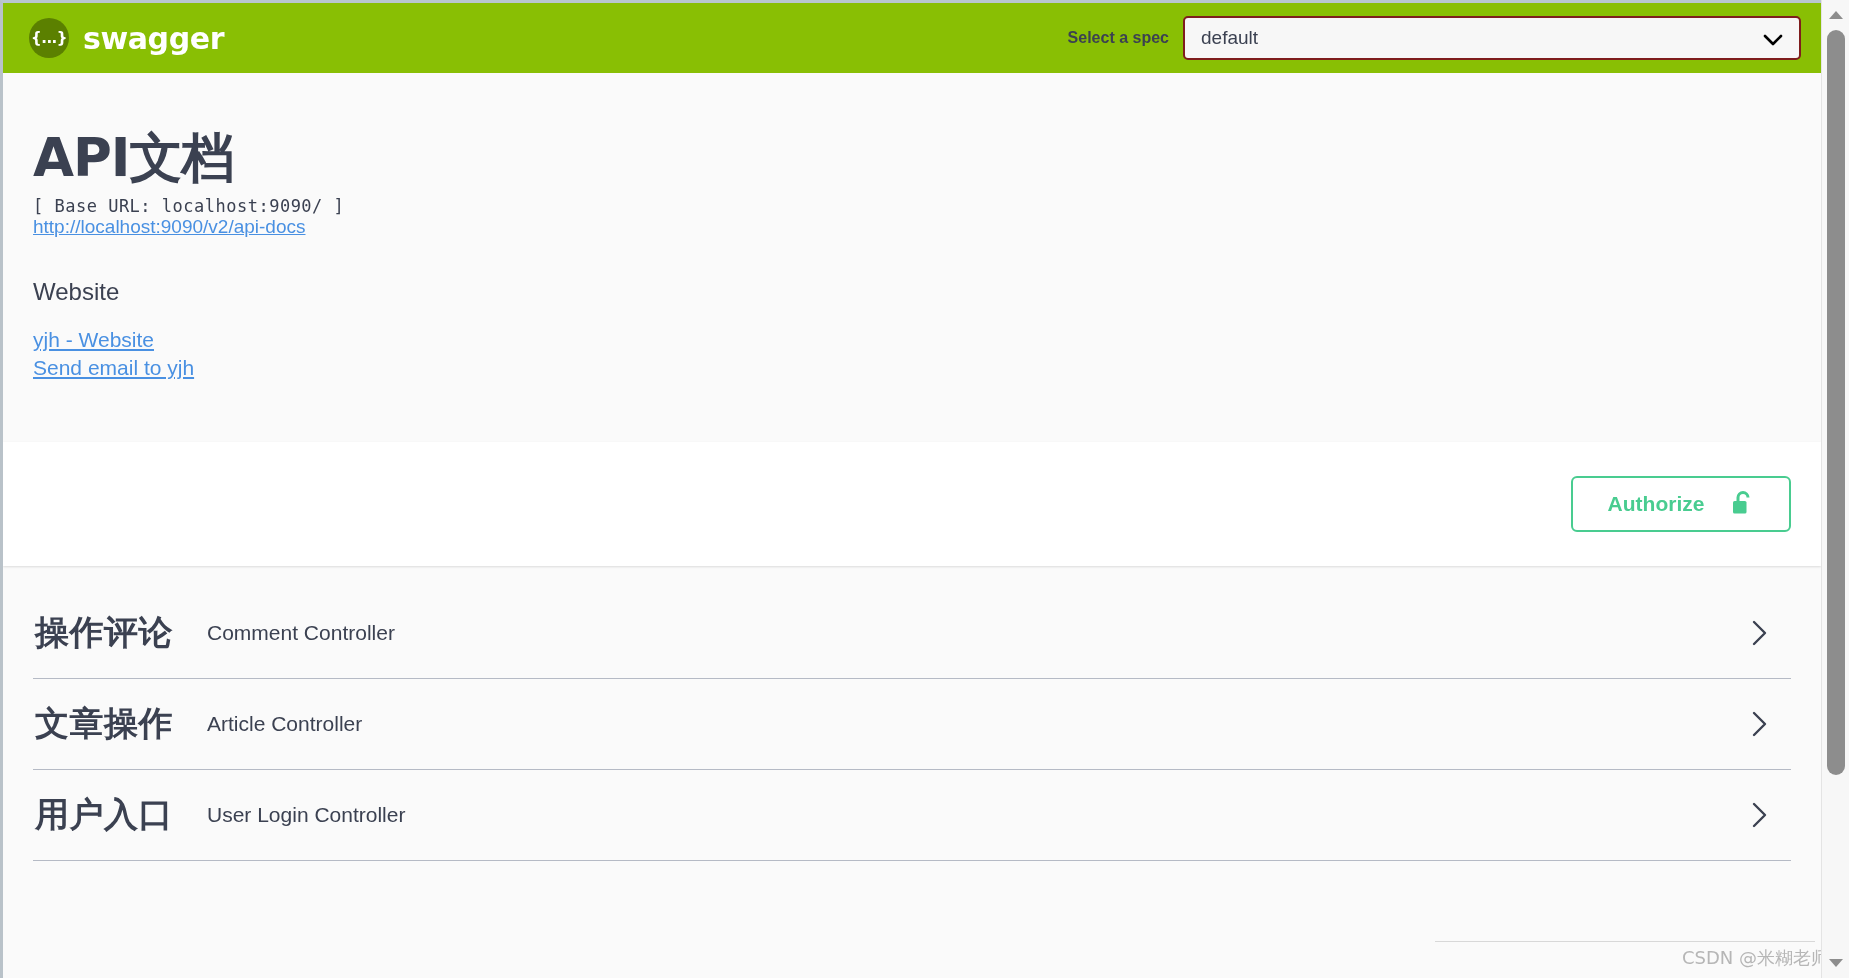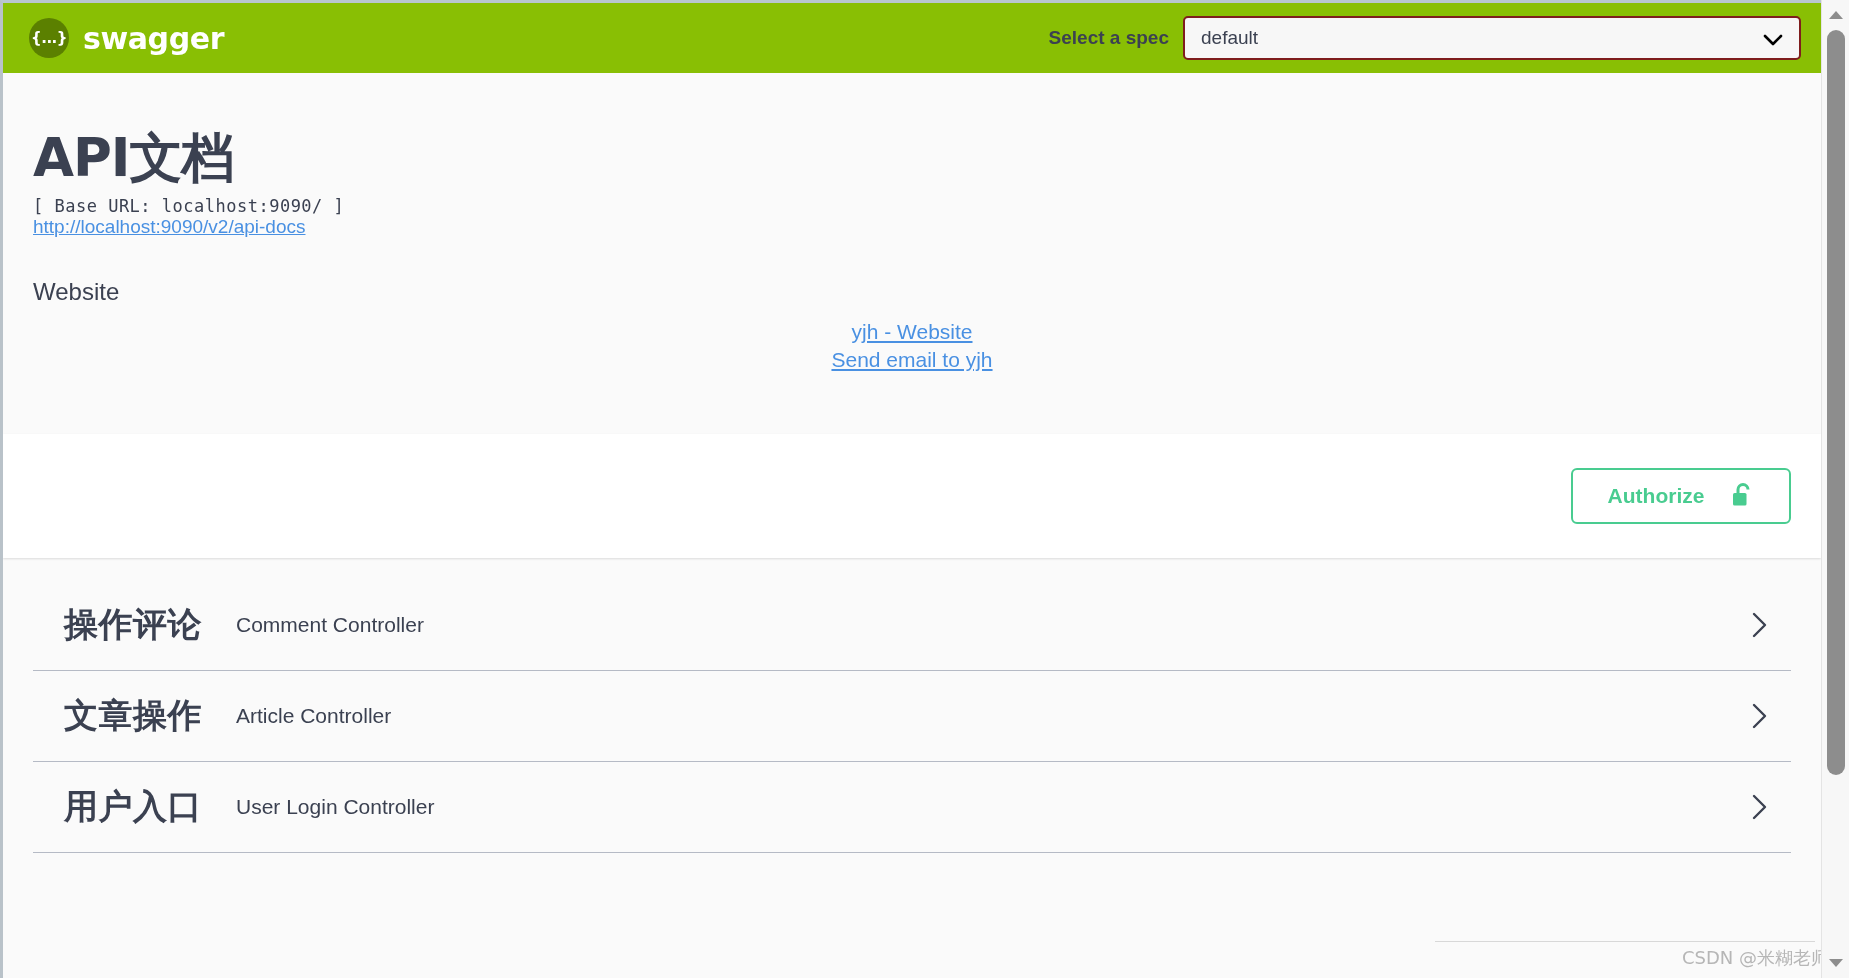--- a/index.html
+++ b/index.html
@@ -75,21 +75,21 @@
 
   .spec-area {
     margin-left: auto;
     display: flex;
     align-items: center;
     gap: 14px;
   }
 
   .spec-label {
     color: #3b4151;
-    font-size: 19px;
+    font-size: 16px;
     font-weight: 700;
     white-space: nowrap;
   }
 
   .spec-select {
     position: relative;
     width: 618px;
     height: 44px;
     background: #f7f7f7;
     border: 2px solid #7f1d1d;
@@ -147,22 +147,21 @@
   }
 
   .info-section-title {
     margin-top: 40px;
     font-size: 24px;
     font-weight: 400;
     color: #3b4151;
   }
 
   .contact-links {
-    margin-top: 12px;
-    text-align: center;
+    margin-top: 20px;
   }
 
   .contact-link {
     display: block;
     font-size: 21px;
     line-height: 1.35;
     color: #4990e2;
     text-decoration: underline;
     cursor: pointer;
   }
@@ -214,21 +213,20 @@
     cursor: pointer;
   }
   .tag-row.last { border-bottom: 1px solid #b5bac5; }
 
   .tag-name {
     font-size: 34px;
     font-weight: 700;
     color: #3b4151;
     font-family: "DejaVu Sans", "Liberation Sans", sans-serif;
     letter-spacing: 0.5px;
-    margin-left: 29px;
   }
 
   .tag-desc {
     margin-left: 34px;
     font-size: 21px;
     color: #3b4151;
     font-weight: 400;
   }
 
   .tag-arrow {

